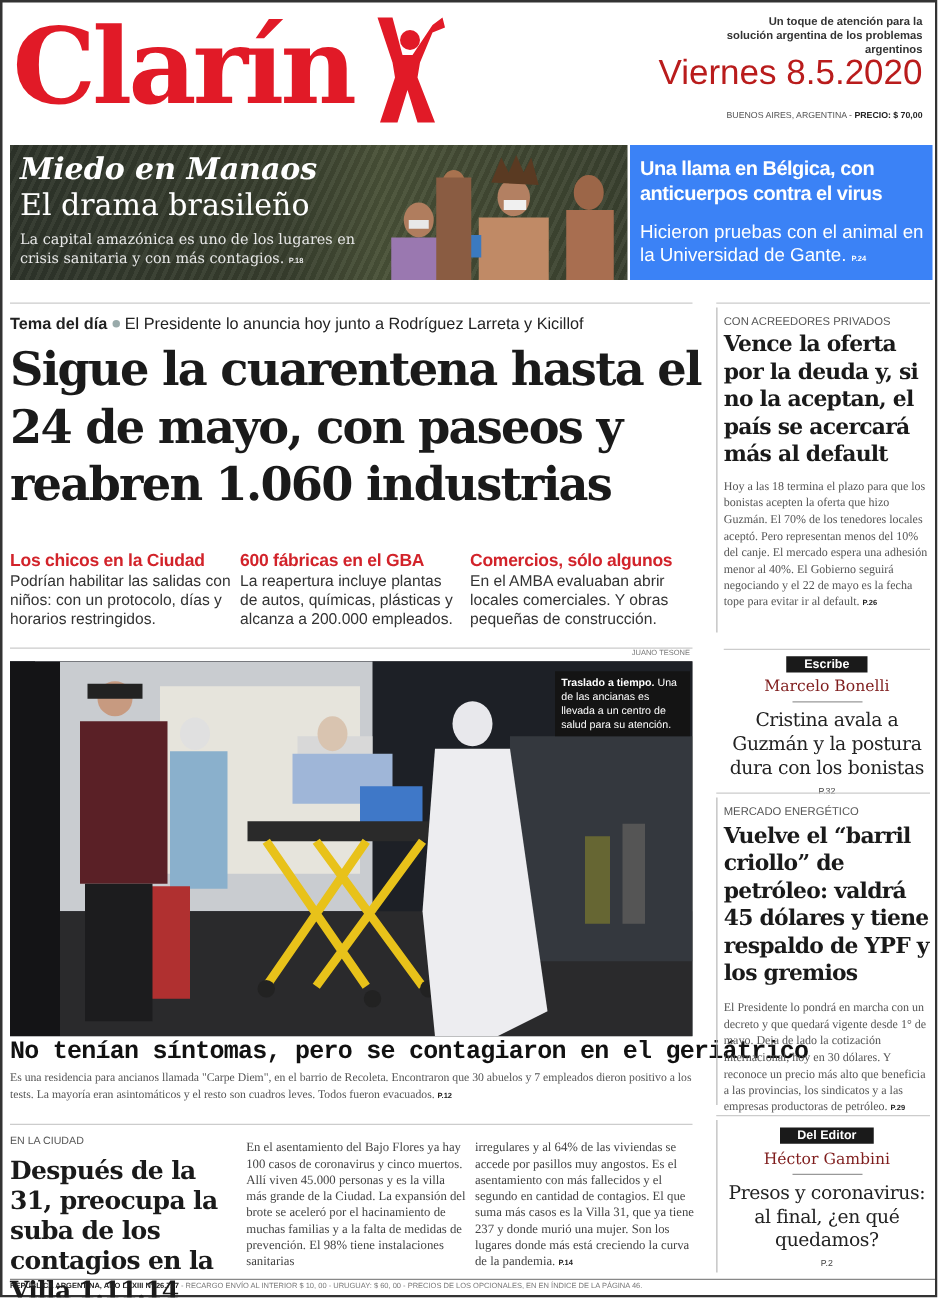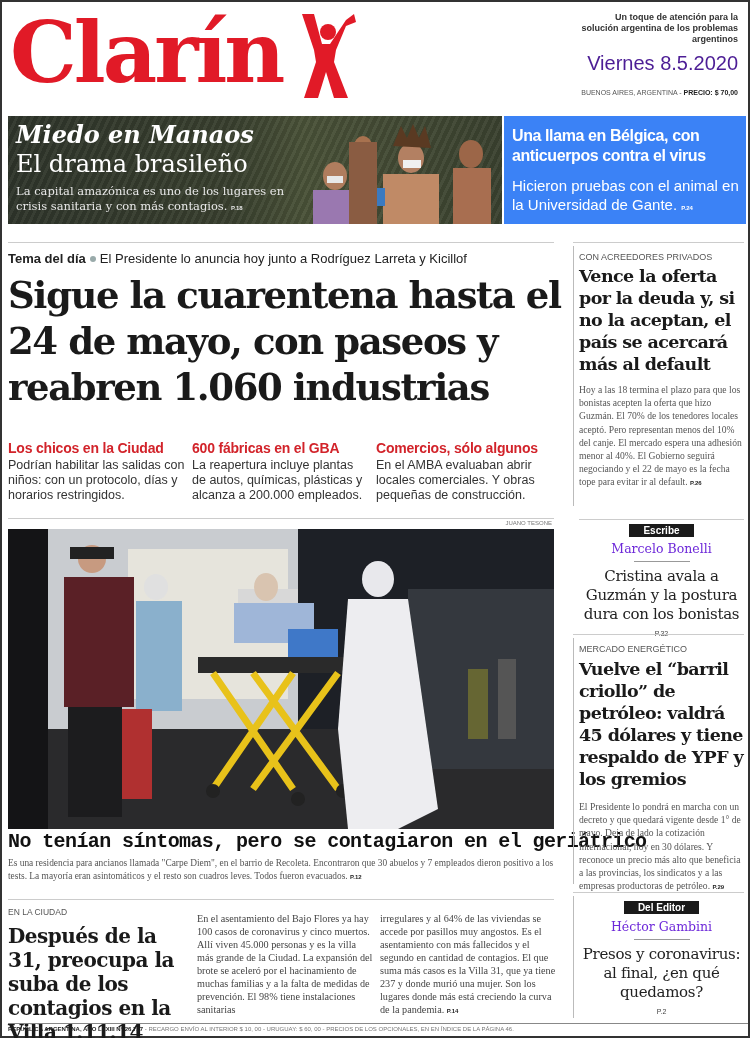--- a/index.html
+++ b/index.html
@@ -7,21 +7,21 @@
   body { position: relative; font-family: "DejaVu Serif", serif; color: #1a1a1a; }
   .page { position: absolute; left: 0; top: 0; width: 750px; height: 1038px; border: 2px solid #333; background: #fff; }
   .abs { position: absolute; }
   .sans { font-family: "Liberation Sans", sans-serif; }
   .serif { font-family: "DejaVu Serif", serif; }
 
   
   .logo { left: 8px; top: 6px; font-family: "DejaVu Serif", serif; font-weight: bold; font-size: 84px; color: #e11a27; letter-spacing: -3px; line-height: 90px; }
   .logo-figure { left: 292px; top: 8px; width: 64px; height: 90px; }
   .tagline { right: 10px; top: 10px; width: 160px; text-align: right; font-size: 9px; font-weight: bold; line-height: 11px; color: #333; }
-  .dateline { right: 10px; top: 50px; font-size: 20px; color: #4c1d95; font-weight: normal; letter-spacing: 0px; }
+  .dateline { right: 10px; top: 40px; font-size: 28px; color: #b91c1c; font-weight: normal; letter-spacing: 0px; }
   .priceline { right: 10px; top: 87px; font-size: 7px; color: #555; }
   .priceline b { color: #222; }
 
   
   .banner-left { left: 6px; top: 114px; width: 494px; height: 108px; background: linear-gradient(90deg, #2f352b 0%, #39402f 45%, #4a5238 60%, #3b4230 100%); overflow: hidden; }
   .banner-left .texture { position: absolute; left: 0; top: 0; width: 100%; height: 100%; background: repeating-linear-gradient(115deg, rgba(255,255,255,0.04) 0 3px, rgba(0,0,0,0.08) 3px 7px); }
   .banner-kicker { left: 8px; top: 4px; color: #fff; font-weight: bold; font-style: italic; font-size: 24px; }
   .banner-title { left: 8px; top: 34px; color: #fff; font-size: 24px; }
   .banner-sub { left: 8px; top: 68px; width: 270px; color: #e8e8e8; font-size: 11.5px; line-height: 15px; }
   .pref { font-family: "Liberation Sans", sans-serif; font-weight: bold; font-size: 6px; }
@@ -56,21 +56,21 @@
   .city-head { left: 6px; top: 922px; width: 185px; font-weight: bold; font-size: 20px; line-height: 24px; letter-spacing: -0.5px; }
   .city-col { top: 910px; width: 176px; font-size: 10.2px; line-height: 13px; color: #444; font-family: "Liberation Serif", serif; }
 
   
   .rcol { left: 571px; width: 171px; }
   .rkicker { font-family: "Liberation Sans", sans-serif; font-size: 9px; color: #555; }
   .rhead { font-weight: bold; font-size: 17.5px; line-height: 22px; letter-spacing: -0.6px; color: #1a1a1a; }
   .rbody { font-size: 9.6px; line-height: 13.2px; color: #555; font-family: "Liberation Serif", serif; }
   .rvline { position: absolute; left: 571px; width: 1px; background: #bbb; }
   .badge { display: inline-block; background: #1a1a1a; color: #fff; font-family: "Liberation Sans", sans-serif; font-weight: bold; font-size: 10px; padding: 1px 14px; }
-  .author { color: #6d28d9; font-size: 12.5px; font-family: "DejaVu Serif", serif; }
+  .author { color: #7f1d1d; font-size: 12.5px; font-family: "DejaVu Serif", serif; }
   .short-rule { width: 56px; height: 1px; background: #999; margin: 5px auto; }
   .opinion { font-size: 15px; line-height: 19px; text-align: center; color: #222; letter-spacing: -0.3px; }
   .opage { font-family: "Liberation Sans", sans-serif; font-size: 7px; color: #444; text-align: center; margin-top: 6px; }
 
   .footer { left: 6px; top: 1024px; width: 740px; font-family: "Liberation Sans", sans-serif; font-size: 6px; color: #777; }
   .footer b { color: #222; }
 </style>
 </head>
 <body>
 
@@ -157,20 +157,21 @@
       <rect x="104" y="180" width="40" height="90" fill="#b03030"></rect>
       <ellipse cx="84" cy="30" rx="14" ry="14" fill="#c79a80"></ellipse>
       <rect x="62" y="18" width="44" height="12" fill="#222"></rect>
       <rect x="56" y="48" width="70" height="130" fill="#5a2026"></rect>
       <rect x="60" y="178" width="54" height="110" fill="#1c1c1e"></rect>
       <rect x="0" y="0" width="40" height="300" fill="#141416"></rect>
       <rect x="460" y="140" width="20" height="70" fill="#663"></rect>
       <rect x="490" y="130" width="18" height="80" fill="#555"></rect>
     </svg>
   </div>
+  <div class="abs caption-box"><b>Traslado a tiempo.</b> <span>Una de las ancianas es llevada a un centro de salud para su atención.</span></div>
 
   <div class="abs photo-head">No tenían síntomas, pero se contagiaron en el geriátrico</div>
   <div class="abs photo-body"><span>Es una residencia para ancianos llamada "Carpe Diem", en el barrio de Recoleta. Encontraron que 30 abuelos y 7 empleados dieron positivo a los tests. La mayoría eran asintomáticos y el resto son cuadros leves. Todos fueron evacuados.</span> <span class="pref" style="color:#222">P.12</span></div>
 
   <div class="abs rule" style="left:6px; top:897px; width:546px;"></div>
 
   <div class="abs city-kicker">EN LA CIUDAD</div>
   <div class="abs city-head">Después de la 31, preocupa la suba de los contagios en la Villa 1.11.14</div>
   <div class="abs city-col" style="left:195px;">En el asentamiento del Bajo Flores ya hay 100 casos de coronavirus y cinco muertos. Allí viven 45.000 personas y es la villa más grande de la Ciudad. La expansión del brote se aceleró por el hacinamiento de muchas familias y a la falta de medidas de prevención. El 98% tiene instalaciones sanitarias</div>
   <div class="abs city-col" style="left:378px;"><span>irregulares y al 64% de las viviendas se accede por pasillos muy angostos. Es el asentamiento con más fallecidos y el segundo en cantidad de contagios. El que suma más casos es la Villa 31, que ya tiene 237 y donde murió una mujer. Son los lugares donde más está creciendo la curva de la pandemia.</span> <span class="pref" style="color:#222">P.14</span></div>

